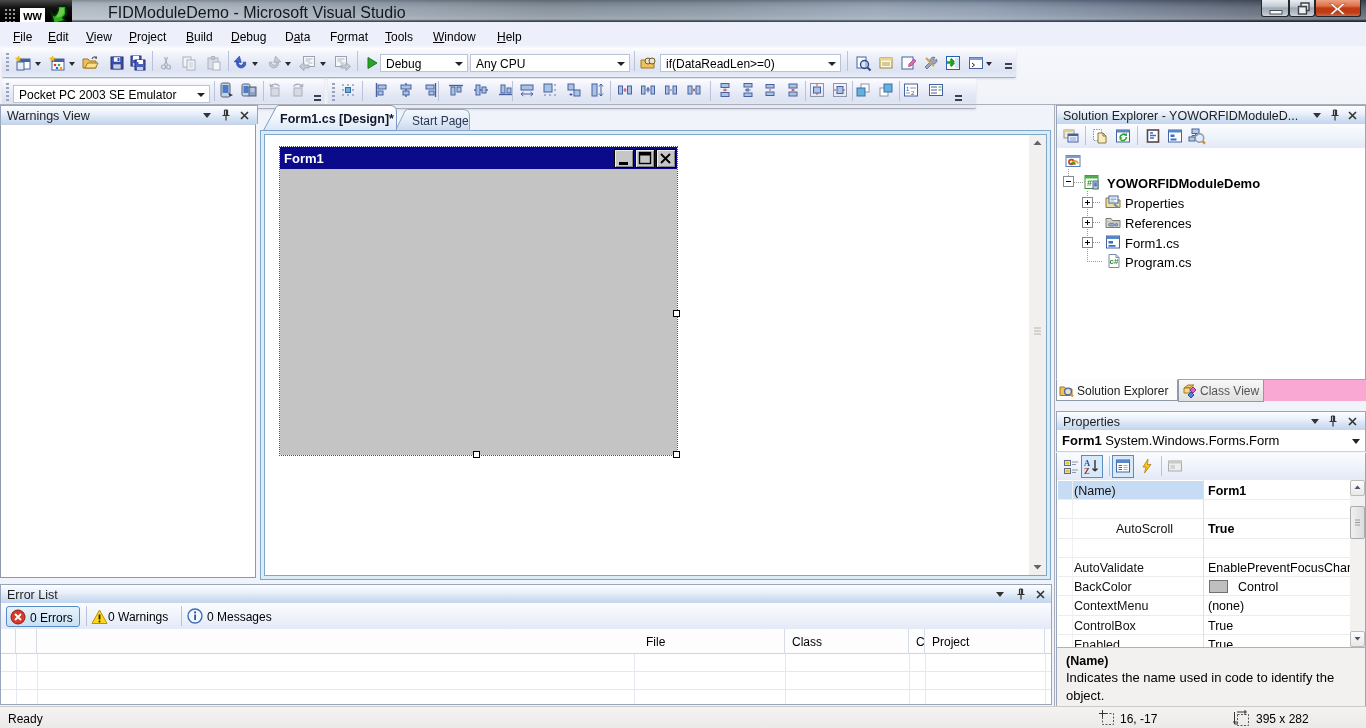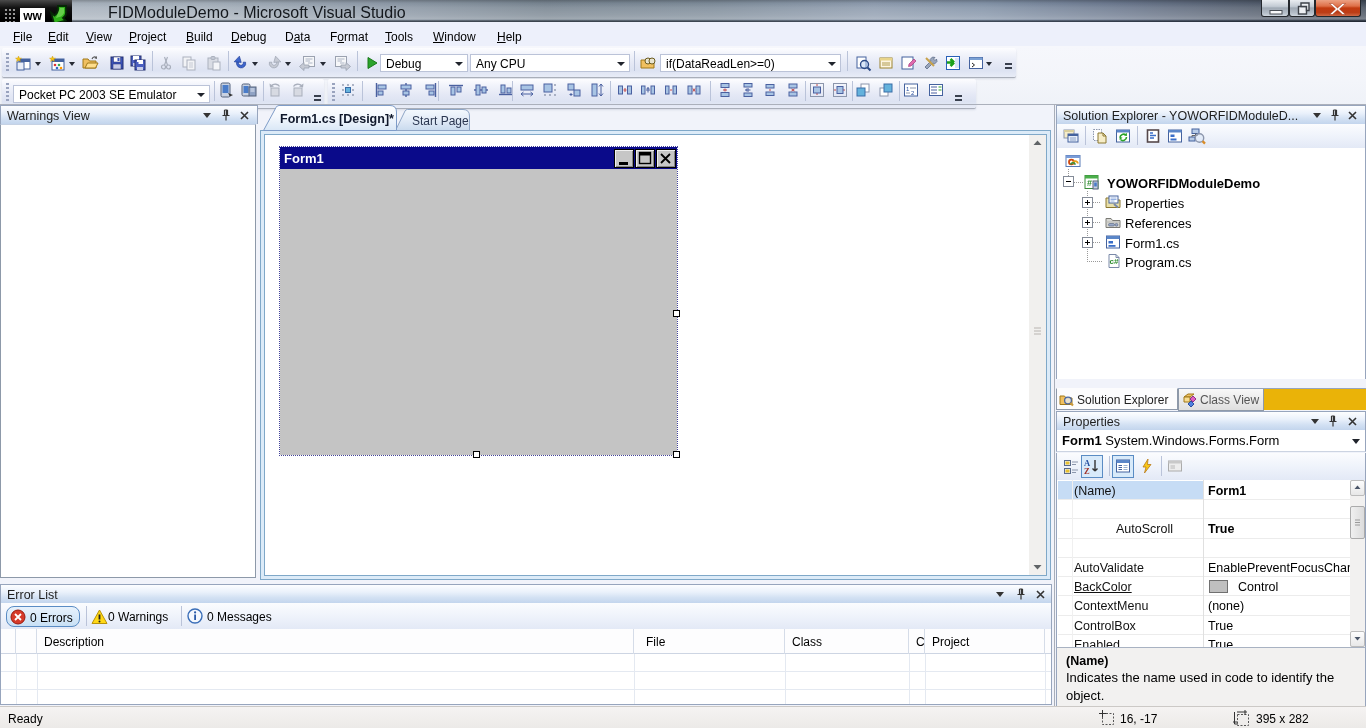--- a/index.html
+++ b/index.html
@@ -68,21 +68,21 @@
 #fsel { position:absolute; left:0; top:0px; width:399px; height:310px; border:1px dotted #44449A; }
 .handle { position:absolute; width:7px; height:7px; background:#fff; border:1px solid #000; }
 
 
 #dvsb { left:1029px; top:135px; width:17px; height:440px; background:#F1F0EE; }
 
 
 #se-title { left:1056px; top:105px; width:310px; }
 #se-tools { left:1056px; top:124px; width:310px; height:24px; background:linear-gradient(180deg,#FBFCFE 0%,#EFF3FB 50%,#E3E9F6 100%); border-left:1px solid #97A5BD; border-right:1px solid #97A5BD;}
 #se-body { left:1056px; top:148px; width:310px; height:231px; background:#fff; border-left:1px solid #97A5BD; border-right:1px solid #97A5BD; font-size:13px; }
-#se-tabs { left:1056px; top:388px; width:310px; height:22px; border-top:1px solid #97A5BD; background:#eab308; }
+#se-tabs { left:1056px; top:379px; width:310px; height:22px; border-top:1px solid #97A5BD; background:#f9a8d4; }
 .setab { position:absolute; top:0; height:21px; border:1px solid #8E99A9; border-top:none; font-size:12px; color:#333; }
 .trow { position:absolute; white-space:nowrap; }
 .texp { position:absolute; width:11px; height:11px; background:#fff; border:1px solid #848B98; }
 .texp i { position:absolute; left:2px; top:4px; width:5px; height:1px; background:#000; }
 .texp.plus i::after { content:""; position:absolute; left:2px; top:-2px; width:1px; height:5px; background:#000; }
 .dotv { position:absolute; width:1px; background-image:repeating-linear-gradient(180deg,#999 0,#999 1px,transparent 1px,transparent 2px); }
 .doth { position:absolute; height:1px; background-image:repeating-linear-gradient(90deg,#999 0,#999 1px,transparent 1px,transparent 2px); }
 
 #pr-title { left:1056px; top:411px; width:310px; }
 #pr-combo { left:1056px; top:430px; width:310px; height:22px; background:#fff; border-left:1px solid #97A5BD; border-right:1px solid #97A5BD; border-bottom:1px solid #CCD4E2; }
@@ -769,21 +769,21 @@
       <span class="nm" style="z-index:2;padding-left:42px;">AutoScroll</span>
       <span class="vl" style="font-weight:bold;">True</span>
     </div>
     <div class="prow" style="top:78px;">
       <span style="position:absolute;left:0;top:0;width:146px;height:19px;"></span>
       <span class="nm" style="z-index:2;">AutoValidate</span>
       <span class="vl" style="">EnablePreventFocusChan</span>
     </div>
     <div class="prow" style="top:97px;">
       <span style="position:absolute;left:0;top:0;width:146px;height:19px;"></span>
-      <span class="nm" style="z-index:2;text-decoration:underline;">BackColor</span>
+      <span class="nm" style="z-index:2;">BackColor</span>
       <span style="position:absolute; left:151px; top:2.5px; width:19px; height:13px; background:#BFBFBF; border:1px solid #707070;"></span>
       <span class="vl" style="padding-left:30px;">Control</span>
     </div>
     <div class="prow" style="top:116px;">
       <span style="position:absolute;left:0;top:0;width:146px;height:19px;"></span>
       <span class="nm" style="z-index:2;">ContextMenu</span>
       <span class="vl" style="">(none)</span>
     </div>
     <div class="prow" style="top:136px;">
       <span style="position:absolute;left:0;top:0;width:146px;height:19px;"></span>
@@ -838,21 +838,21 @@
         <path d="M3.5 1 L6.5 1 M3.5 1 L3.5 6 M6.5 1 L6.5 6 M1.5 6.5 L8.5 6.5 M5 7 L5 11.5" stroke-width="1.2"></path>
         <path d="M5.5 1 L5.5 6" stroke-width="1.4"></path>
       </g>
     </svg>
     <svg class="twb" style="left:1035px; top:5px;" width="9" height="9">
       <path d="M1 1 L8 8 M8 1 L1 8" stroke="#333" stroke-width="1.6"></path>
     </svg>
 </div>
 <div class="abs" id="el-tools">
 
-<div style="position:absolute; left:5px; top:3px; width:74px; height:21px; background:linear-gradient(180deg,#E8F2FC,#C8E0F5); border:1px solid #5A8CC4; border-radius:8px;">
+<div style="position:absolute; left:5px; top:3px; width:74px; height:21px; background:linear-gradient(180deg,#E8F2FC,#C8E0F5); border:1px solid #5A8CC4; border-radius:3px;">
  <svg width="16" height="16" style="left:3px; top:2px;">
         <circle cx="8" cy="8" r="7" fill="#D63A2A"></circle>
         <circle cx="8" cy="8" r="7" fill="none" stroke="#9A1A0E"></circle>
         <path d="M5 5 L11 11 M11 5 L5 11" stroke="#fff" stroke-width="1.8"></path>
       </svg>
  <span style="position:absolute; left:23px; top:4px;">0 Errors</span>
 </div>
 <div class="tsep" style="left:85px; top:3px; height:20px;"></div>
 <svg width="17" height="16" style="left:90px; top:6px;">
       <path d="M8.5 1 L16 14.5 L1 14.5 Z" fill="#FFD816" stroke="#B89208"></path>
@@ -866,23 +866,20 @@
       <rect x="7.2" y="6.5" width="1.8" height="5.5" fill="#2A5AA8"></rect>
       <circle cx="8.1" cy="4.4" r="1.1" fill="#2A5AA8"></circle>
     </svg>
 <span style="position:absolute; left:206px; top:7px;">0 Messages</span>
 
 </div>
 <div class="abs" id="el-body">
 <div style="position:absolute;left:0;top:0;width:1050px;height:25px;background:#FDFDFE;border-bottom:1px solid #CDD5E3;"></div>
     <div class="elh" style="left:0px; width:15px;"></div>
     <div class="elh" style="left:15px; width:21px;"></div>
-    <div class="elh" style="left:36px; width:597px;">
-      <span>Description</span>
-    </div>
     <div class="elh" style="left:633px; width:151px;">
       <span style="left:12px;">File</span>
     </div>
     <div class="elh" style="left:784px; width:124px;">
       <span>Class</span>
     </div>
     <div class="elh" style="left:908px; width:16px;">
       <span>C</span>
     </div>
     <div class="elh" style="left:924px; width:120px;">

